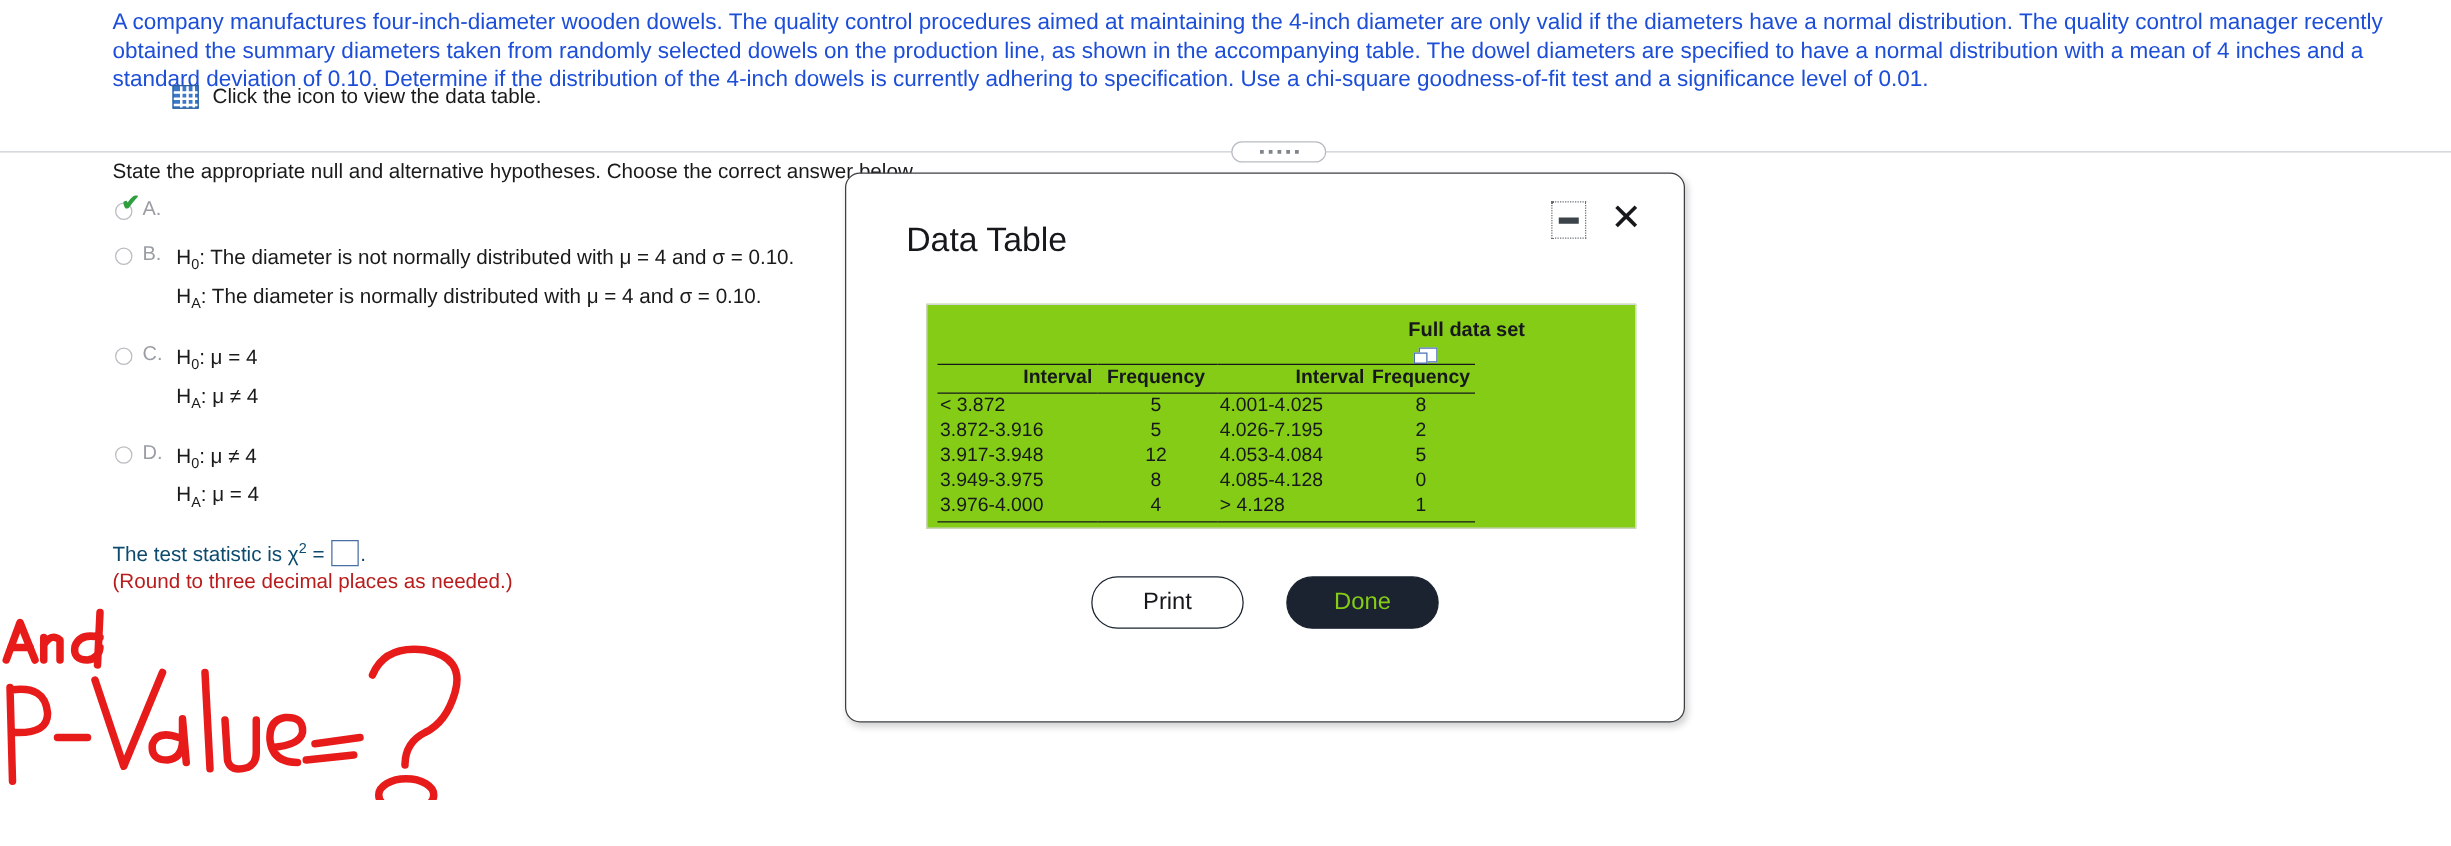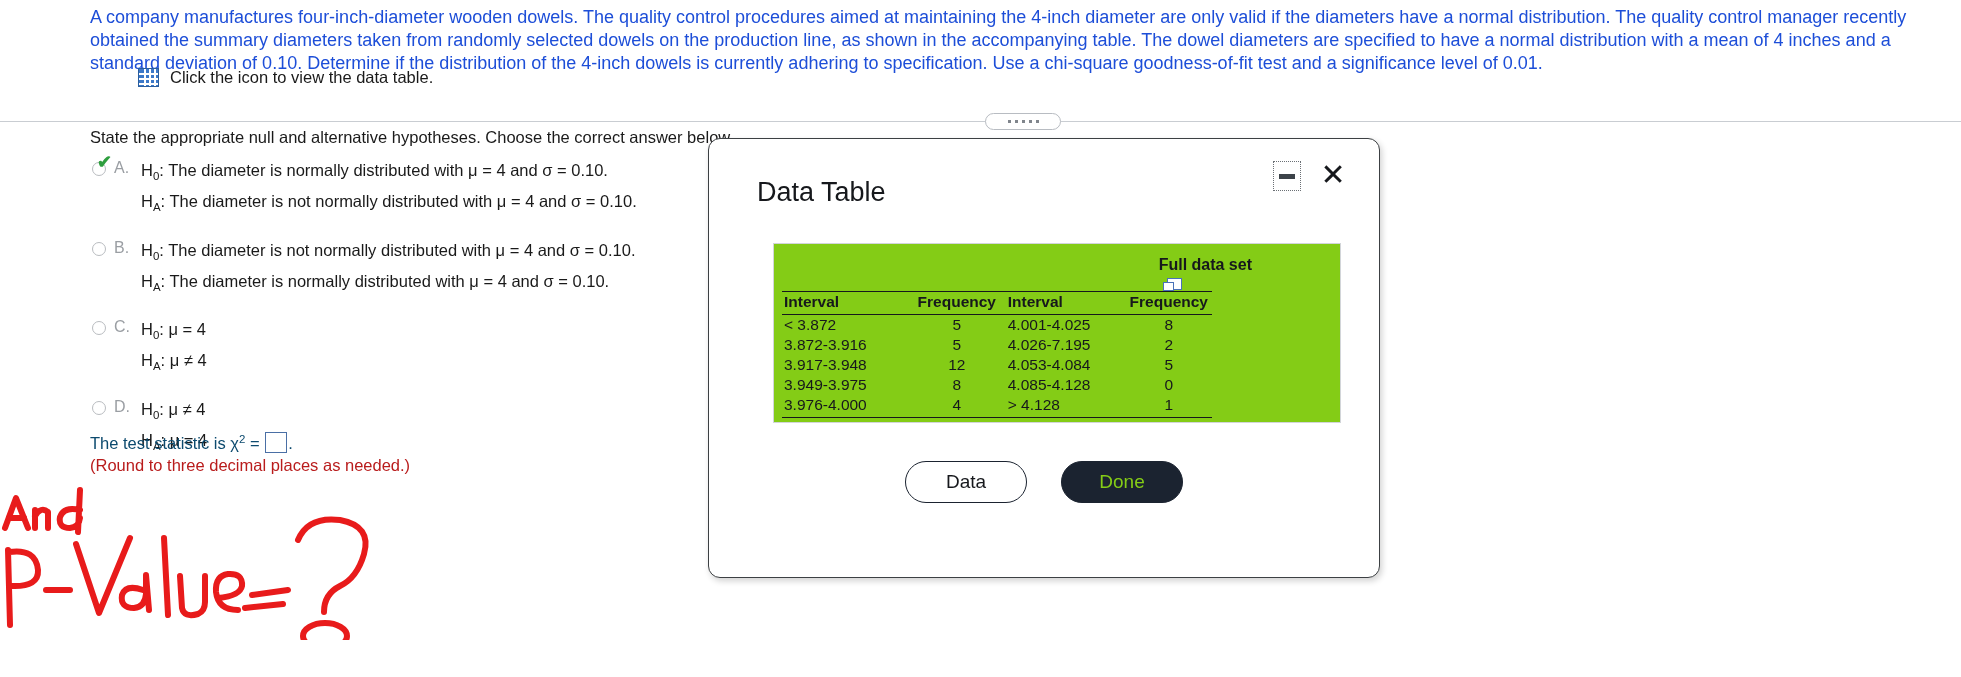--- a/index.html
+++ b/index.html
@@ -177,21 +177,20 @@
 
   
   #dialog {
     position: absolute;
     left: 676px; top: 138px;
     width: 672px; height: 440px;
     background: #ffffff;
     border: 1.5px solid #3c4043;
     border-radius: 12px;
     box-shadow: 2px 3px 6px rgba(0,0,0,0.18);
-    margin-left: 32px;
   }
   #dialog-title {
     position: absolute;
     left: 48px; top: 38px;
     font-size: 27px;
     color: #16181c;
   }
   #dialog-min {
     position: absolute;
     right: 78px; top: 22px;
@@ -252,21 +251,21 @@
   #data-table {
     position: absolute;
     left: 8px; top: 47px;
     width: 430px;
     border-collapse: collapse;
     font-size: 15.5px;
     color: #16181c;
   }
   #data-table th {
     font-weight: bold;
-    text-align: left;
+    text-align: right;
     padding: 1px 4px 3px 2px;
     border-top: 1.5px solid #16181c;
     border-bottom: 1.5px solid #16181c;
     white-space: nowrap;
   }
   #data-table th.num { text-align: center; }
   #data-table td {
     padding: 1px 4px 1px 2px;
     white-space: nowrap;
   }
@@ -333,24 +332,20 @@
   </div>
 
   <div id="question-prompt">State the appropriate null and alternative hypotheses. Choose the correct answer below.</div>
 
   <div id="choices">
 
     <div class="choice">
       <span class="radio"></span>
       <span class="check-overlay">✔</span>
       <span class="choice-letter">A.</span>
-      <span class="choice-body">
-        <span class="hyp-line"><span>H</span><span class="sub">0</span><span>: The diameter is normally distributed with μ = 4 and σ = 0.10.</span></span><br>
-        <span class="hyp-line"><span>H</span><span class="sub">A</span><span>: The diameter is not normally distributed with μ = 4 and σ = 0.10.</span></span>
-      </span>
     </div>
 
     <div class="choice">
       <span class="radio"></span>
       <span class="choice-letter">B.</span>
       <span class="choice-body">
         <span class="hyp-line"><span>H</span><span class="sub">0</span><span>: The diameter is not normally distributed with μ = 4 and σ = 0.10.</span></span><br>
         <span class="hyp-line"><span>H</span><span class="sub">A</span><span>: The diameter is normally distributed with μ = 4 and σ = 0.10.</span></span>
       </span>
     </div>
@@ -466,18 +461,18 @@
             <td>3.976-4.000</td>
             <td class="num">4</td>
             <td>&gt; 4.128</td>
             <td class="num">1</td>
           </tr>
         </tbody>
       </table>
     </div>
 
     <div id="dialog-buttons">
-      <div class="btn btn-secondary">Data</div>
+      <div class="btn btn-secondary">Print</div>
       <div class="btn btn-primary">Done</div>
     </div>
   </div>
 
 </div>
 
 </body></html>

